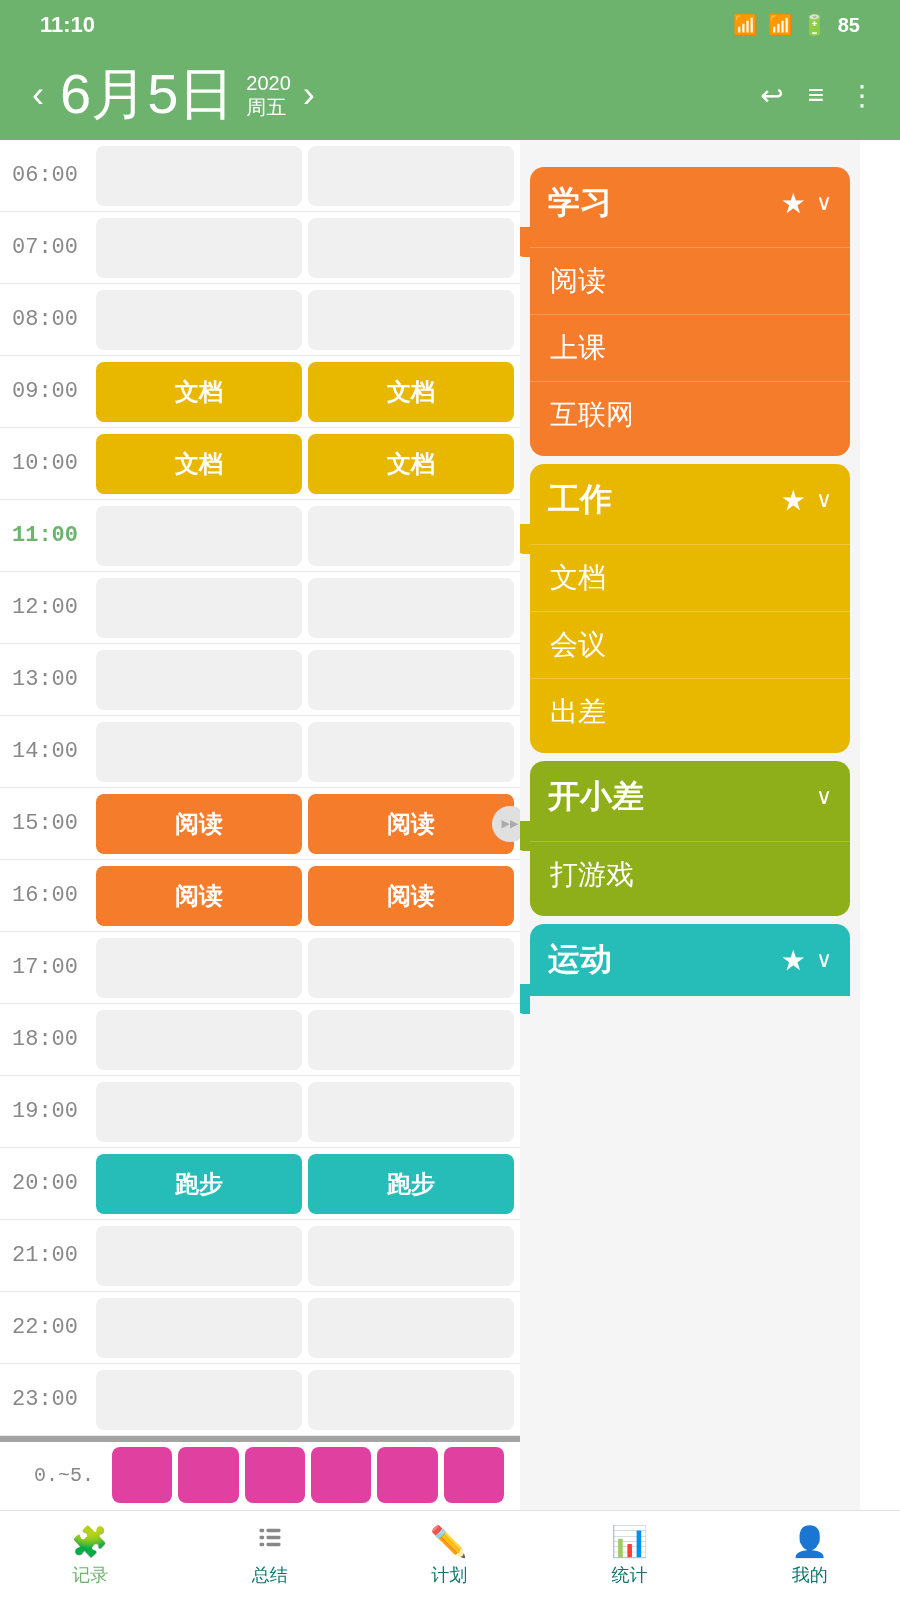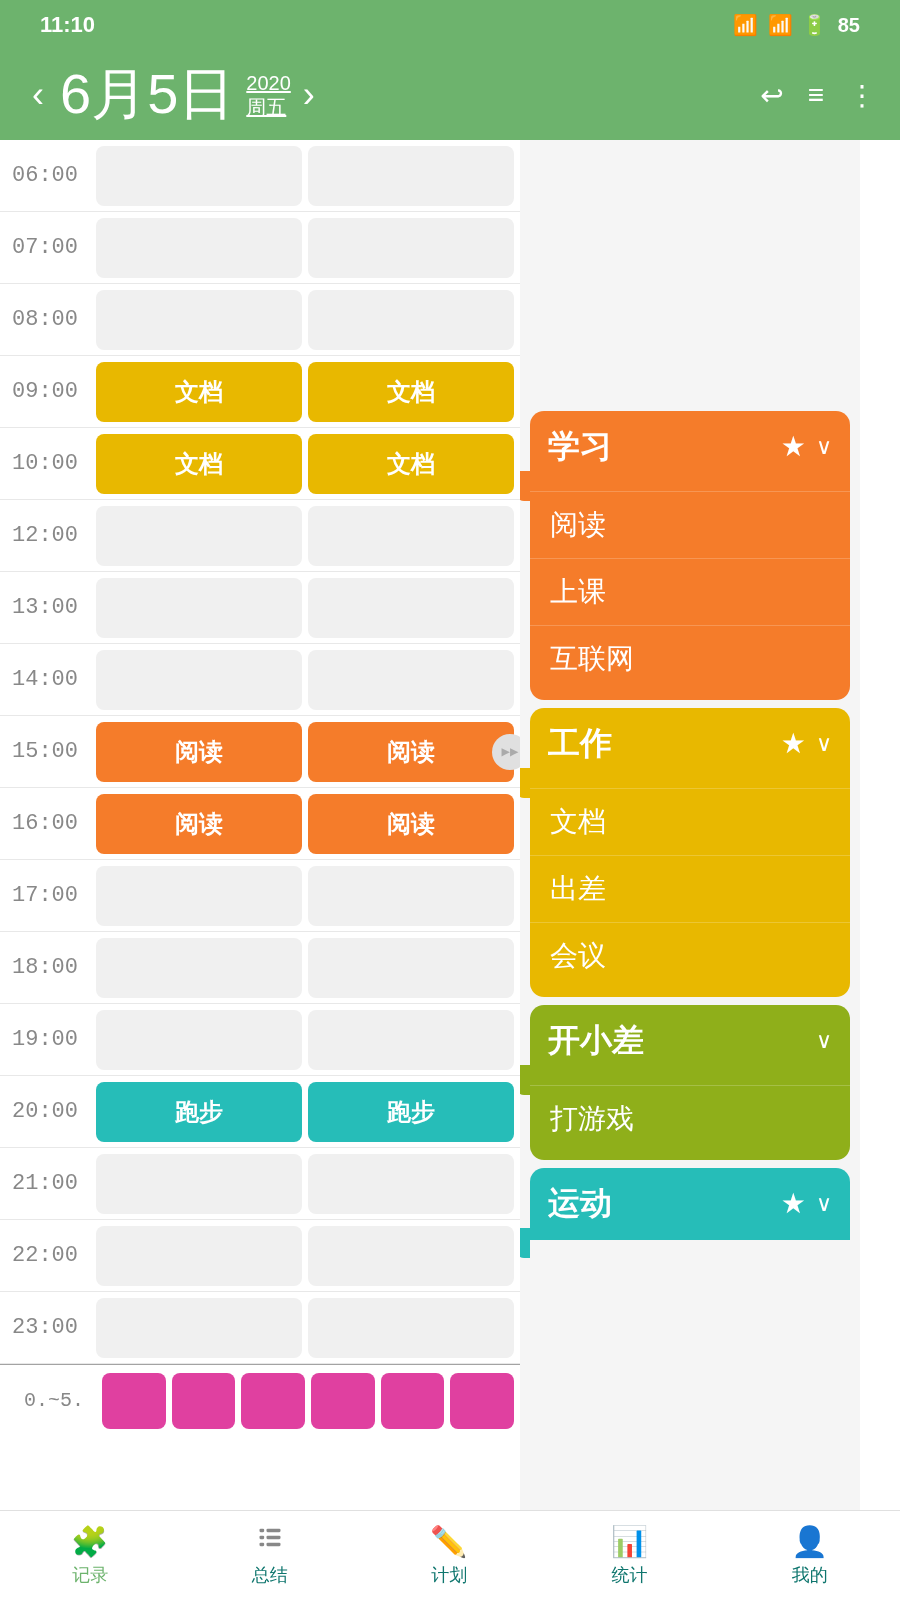--- a/index.html
+++ b/index.html
@@ -57,21 +57,20 @@
       font-size: 56px;
       font-weight: 300;
       color: white;
       margin: 16px 8px;
     }
     .header-date-info {
       display: flex;
       flex-direction: column;
       margin: 0 4px;
       line-height: 1.2;
-      text-decoration: underline;
     }
     .header-year {
       font-size: 20px;
       color: white;
     }
     .header-weekday {
       font-size: 20px;
       color: white;
     }
     .header-actions {
@@ -185,21 +184,20 @@
 
     
     .right-panel {
       flex: 0 0 340px;
       background: #f5f5f5;
       overflow-y: auto;
       padding: 27px 10px;
       display: flex;
       flex-direction: column;
       gap: 8px;
-      justify-content: center;
     }
     .right-panel::-webkit-scrollbar { display: none; }
 
     .category-card {
       border-radius: 14px;
       overflow: visible;
       position: relative;
     }
 
     .category-header {
@@ -273,22 +271,22 @@
 
     
     .cat-teal .category-header { background: #26bdb8; border-radius: 14px 14px 0 0; }
     .cat-teal .left-notch { background: #26bdb8; }
 
     
     .bottom-row {
       height: 72px;
       display: flex;
       align-items: center;
-      border-top: 1px solid #a3a3a3;
-      padding: 6px;
+      border-top: 6px solid #a3a3a3;
+      padding: 16px;
       gap: 6px;
       background: white;
     }
     .bottom-label {
       width: 90px;
       text-align: right;
       padding-right: 12px;
       font-size: 20px;
       color: #888;
       flex-shrink: 0;
@@ -410,20 +408,27 @@
             <div class="time-cells">
               <div class="time-cell event-yellow">文档</div>
               <div class="time-cell event-yellow">文档</div>
             </div>
           </div>
           <div class="time-row">
             <span class="time-label">10:00</span>
             <div class="time-cells">
               <div class="time-cell event-yellow">文档</div>
               <div class="time-cell event-yellow">文档</div>
+            </div>
+          </div>
+          <div class="time-row">
+            <span class="time-label current">11:00</span>
+            <div class="time-cells">
+              <div class="time-cell "></div>
+              <div class="time-cell "></div>
             </div>
           </div>
           <div class="time-row">
             <span class="time-label">12:00</span>
             <div class="time-cells">
               <div class="time-cell "></div>
               <div class="time-cell "></div>
             </div>
           </div>
           <div class="time-row">
@@ -538,22 +543,22 @@
         <div class="left-notch"></div>
         <div class="category-header">
           <span class="category-title">工作</span>
           <div class="category-icons">
             <span class="star-icon">★</span>
             <span class="chevron-icon">∨</span>
           </div>
         </div>
         <div class="category-items">
           <div class="category-item-row">文档</div>
+          <div class="category-item-row">会议</div>
           <div class="category-item-row">出差</div>
-          <div class="category-item-row">会议</div>
         </div>
       </div>
       <div class="category-card cat-olive">
         <div class="left-notch"></div>
         <div class="category-header">
           <span class="category-title">开小差</span>
           <div class="category-icons">
             <span class="chevron-icon">∨</span>
           </div>
         </div>

